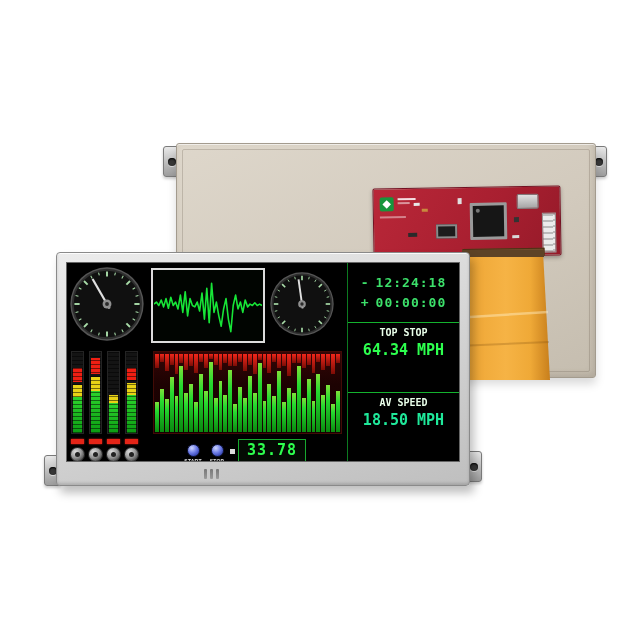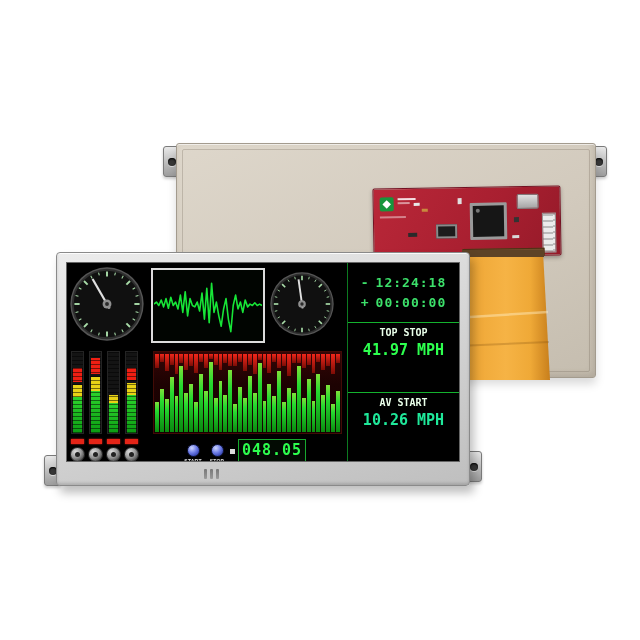--- a/index.html
+++ b/index.html
@@ -436,39 +436,39 @@
             <div class="btn-wrap">
               <div class="rbtn"></div>
                  <div class="rbtn-label">START</div>
             </div>
             <div class="btn-wrap">
               <div class="rbtn"></div>
                  <div class="rbtn-label">STOP</div>
             </div>
           </div>
         <div class="mini-square"></div>
-        <div class="readout">048.05</div>
+        <div class="readout">33.78</div>
 
         <div class="rightcol">
           <div class="sec-clock">
               <div class="clock-row" style="color: rgb(60, 224, 106);">
                 <span>-</span>
                 <span>12:24:18</span>
               </div>
               <div class="clock-row" style="color: rgb(60, 224, 106);">
                 <span>+</span>
                 <span>00:00:00</span>
               </div>
             </div>
             <div class="sec-stat">
               <div class="sec-label">TOP STOP</div>
-                 <div class="sec-value" style="color:#2dff4e">41.97 MPH</div>
+                 <div class="sec-value" style="color:#2dff4e">64.34 MPH</div>
             </div>
             <div class="sec-stat">
-              <div class="sec-label">AV START</div>
-                 <div class="sec-value" style="color:#1fe89a">10.26 MPH</div>
+              <div class="sec-label">AV SPEED</div>
+                 <div class="sec-value" style="color:#1fe89a">18.50 MPH</div>
             </div>
           </div>
       </div>
     </div>
   </div>
 
 </div>
 
 </body></html>

